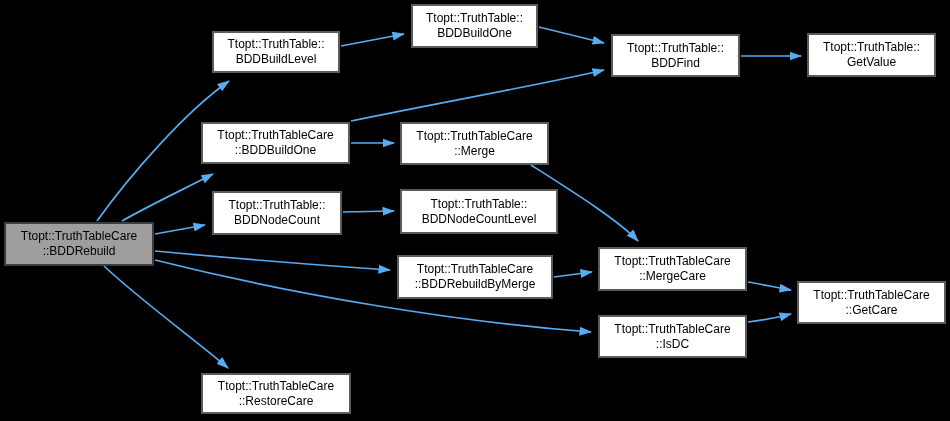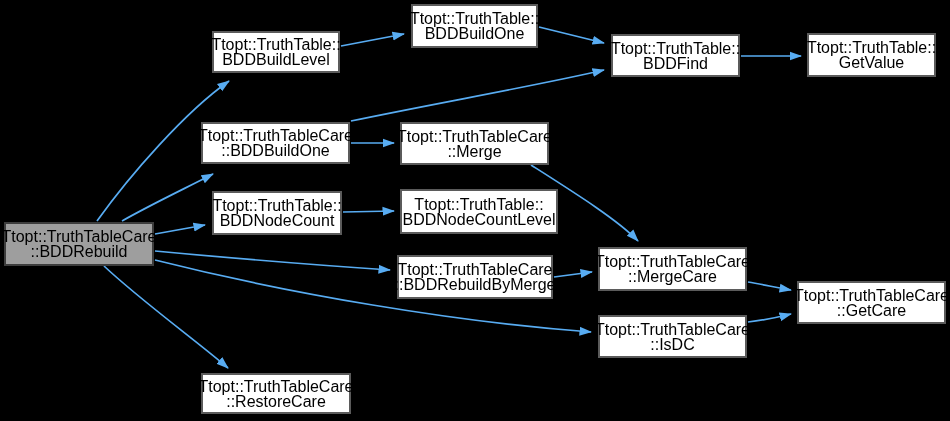--- a/index.html
+++ b/index.html
@@ -30,21 +30,21 @@
   .node {
     position: absolute;
     box-sizing: border-box;
     background: #ffffff;
     border: 2px solid #5b5b5b;
     color: #000000;
     display: flex;
     align-items: center;
     justify-content: center;
     text-align: center;
-    font-size: 16px;
+    font-size: 12px;
     line-height: 15px;
     cursor: pointer;
   }
   .node.current {
     background: #9e9e9e;
     border-color: #3d3d3d;
     cursor: default;
   }
   .node .lbl {
     white-space: pre-line;

